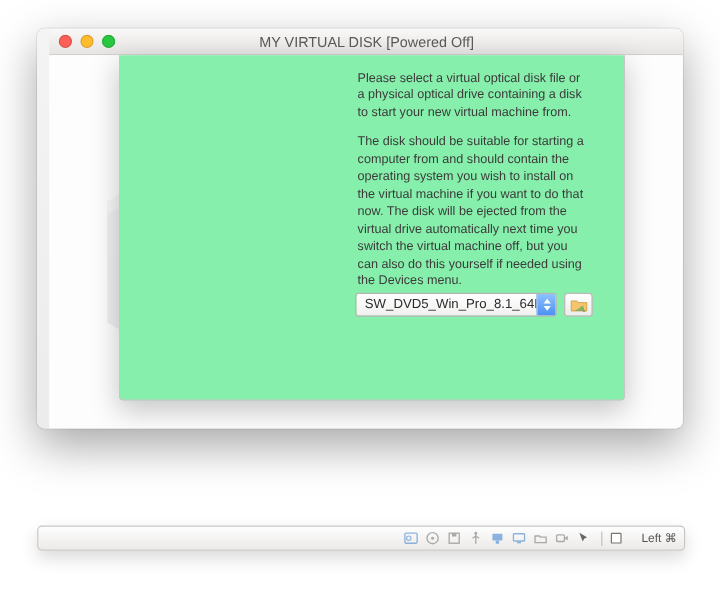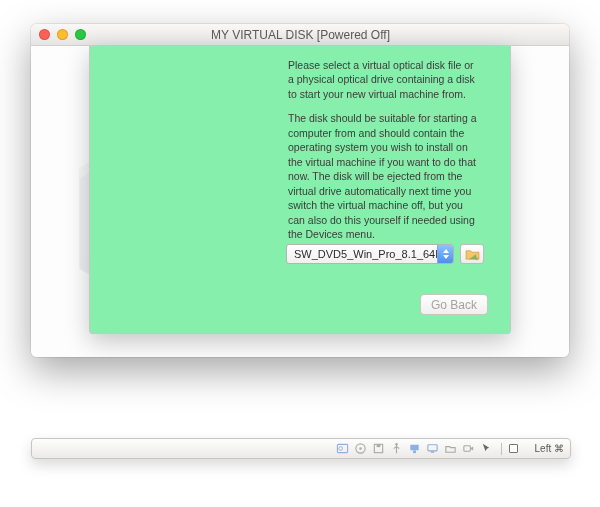--- a/index.html
+++ b/index.html
@@ -6,20 +6,21 @@
 body { background: #fff; font-family: -apple-system, "Helvetica Neue", Helvetica, Arial, sans-serif; font-size: 11px; color: #333; width: 600px; height: 507px; position: relative; }
 
 .outer-window {
   position: absolute;
   left: 31px; top: 24px;
   width: 538px; height: 333px;
   background: linear-gradient(180deg, #f4f4f4 0%, #ececec 100%);
   border-radius: 6px;
   box-shadow: 0 14px 38px rgba(0,0,0,0.35), 0 0 0 1px rgba(0,0,0,0.08);
   overflow: hidden;
+  padding-left: 10px;
 }
 .titlebar {
   height: 22px;
   background: linear-gradient(180deg, #f9f8f7 0%, #e7e5e3 100%);
   border-bottom: 1px solid #d2d1cf;
   display: flex; align-items: center; padding: 0 8px;
 }
 .traffic-lights { display: flex; gap: 7px; }
 .traffic-light { width: 11px; height: 11px; border-radius: 50%; border: 0.5px solid rgba(0,0,0,0.15); }
 .traffic-light.red { background: #ff5f57; }
@@ -192,21 +193,20 @@
         <div class="browse-btn">
           <svg viewBox="0 0 16 14">
               <path d="M1 3 h5 l1.5 1.5 H15 V12 H1 Z" fill="#f4c56a" stroke="#c98f2d" stroke-width="0.6"></path>
               <path d="M10 8 l2 2 m1.5 1.5 a1 1 0 1 1 -1 -1" stroke="#5b9b4a" stroke-width="0.8" fill="none"></path>
               <path d="M4 12 l8 -5 v5 H4 Z" fill="#7aac67" opacity="0.85"></path>
             </svg>
         </div>
       </div>
 
       <div class="button-row">
-        <div class="mac-btn disabled">Go Back</div>
       </div>
     </div>
   </div>
 </div>
 
 <div class="status-bar">
   <div class="status-icons">
     <span class="sicon">
         <svg viewBox="0 0 14 14">
           <rect x="1.5" y="2.5" width="11" height="9" rx="1" fill="none" stroke="#5f96d6" stroke-width="1.2"></rect>

